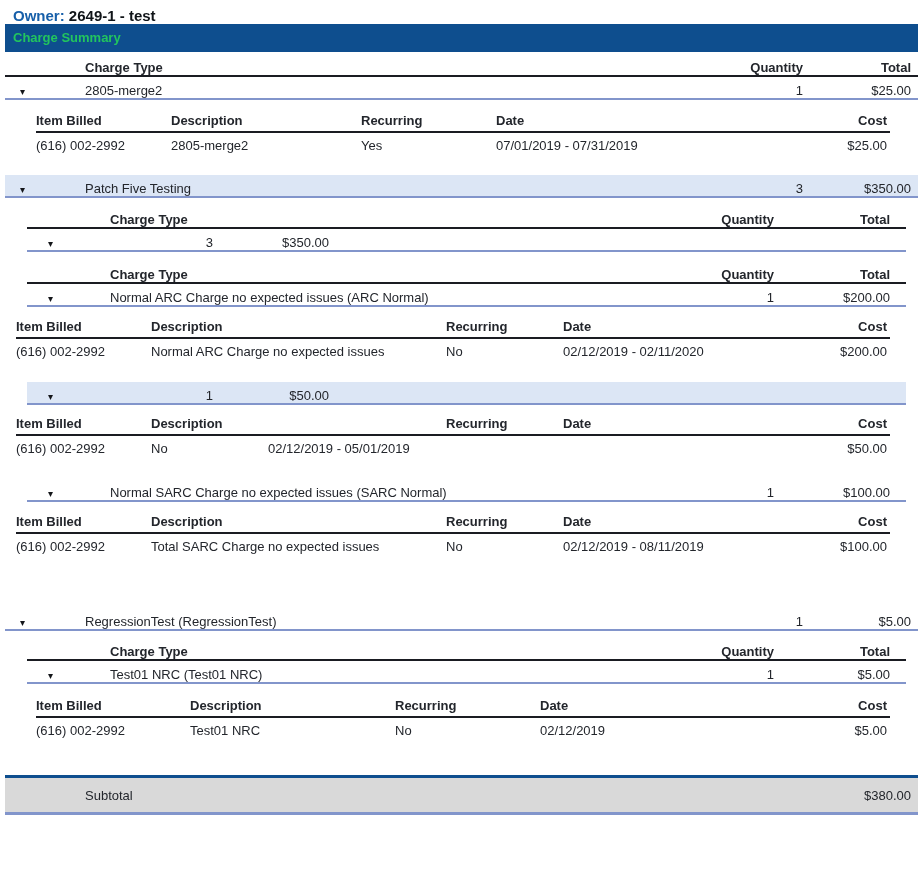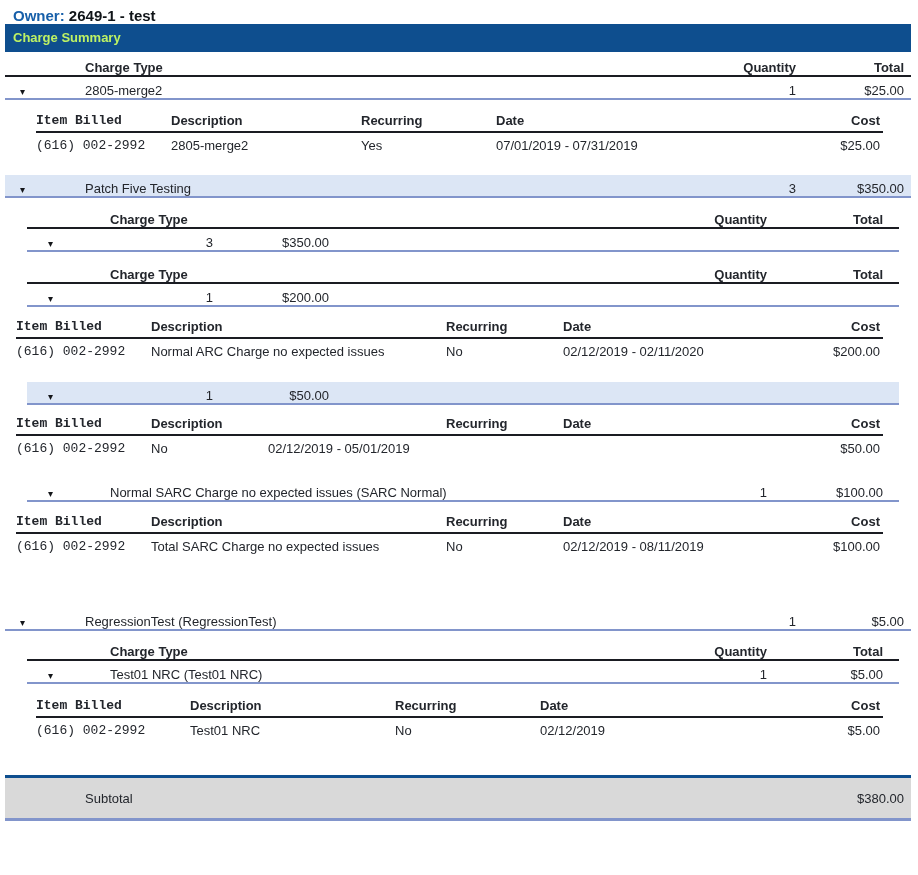--- a/index.html
+++ b/index.html
@@ -2,32 +2,32 @@
 <html><head>
 <meta charset="utf-8">
 <style>
   * { margin:0; padding:0; box-sizing:border-box; }
   html,body { background:#ffffff; }
   body {
     width:918px; height:875px; overflow:hidden;
     font-family:"Liberation Sans", sans-serif;
     font-size:13px; color:#23262c;
   }
-  .wrap { margin-left:5px; margin-right:7px; }
+  .wrap { margin-left:5px; }
 
   
   .kv { padding-left:8px; font-size:15px; font-weight:bold; }
   .kv.first { padding-top:7px; }
   .kv.second { padding-top:9px; padding-bottom:9px; }
   .kv .lbl { color:#175fa9; }
   .kv .val { color:#101418; }
 
   
   .bar {
-    height:28px; line-height:28px; background:#0e4e8e; color:#bef264;
+    height:28px; line-height:28px; background:#0e4e8e; color:#22c55e;
     font-weight:bold; font-size:13px; padding-left:8px;
   }
 
   
   .crow { display:flex; align-items:flex-end; height:23px; }
   .crow.head { height:21px; border-bottom:2px solid #1a1c22; font-weight:bold; }
   .crow.group { border-bottom:2px solid #8295cb; }
   .crow.hl { background:#dce6f5; }
   .c-caret { flex:0 0 80px; padding-left:15px; }
   .c-name { flex:1 1 auto; white-space:nowrap; overflow:hidden; }
@@ -41,38 +41,38 @@
 
   .caret {
     font-size:10px; color:#14161a; cursor:pointer; line-height:1;
     display:inline-block;
   }
 
   
   .itable { margin-right:28px; }
   .irow { display:flex; align-items:center; height:24px; }
   .irow.head { border-bottom:2px solid #1a1c22; font-weight:bold; }
-  .c-item { flex:0 0 135px; white-space:nowrap;font-family:Liberation Mono, monospace; }
+  .c-item { flex:0 0 135px; white-space:nowrap; }
   .c-desc { flex:0 0 190px; white-space:nowrap; }
   .c-rec  { flex:0 0 100px; text-align:left; }
   .c-date { flex:1 1 auto; padding-left:35px; white-space:nowrap; }
   .c-cost { flex:0 0 110px; text-align:right; padding-right:3px; }
 
   .itable.a { margin-left:31px; }
   .itable.b { margin-left:11px; }
   .itable.b .c-desc { flex-basis:295px; }
   .itable.b .c-date { padding-left:17px; }
   .itable.c { margin-left:31px; }
   .itable.c .c-item { flex-basis:154px; }
   .itable.c .c-desc { flex-basis:205px; }
   .itable.c .c-date { padding-left:45px; }
 
   
   .subtotal {
-    display:flex; align-items:center; height:46px;
+    display:flex; align-items:center; height:40px;
     background:#d9d9d9;
     border-top:3px solid #0e4e8e; border-bottom:3px solid #8295cb;
   }
   .subtotal .st-label { flex:1; padding-left:80px; }
   .subtotal .st-value { text-align:right; padding-right:7px; }
 
   
   .s4{margin-top:4px}.s7{margin-top:7px}.s8{margin-top:8px}.s9{margin-top:9px}
   .s10{margin-top:10px}.s11{margin-top:11px}.s18{margin-top:18px}
   .s19{margin-top:19px}.s33{margin-top:33px}.s50{margin-top:50px}
@@ -140,20 +140,21 @@
   </div>
 
   <div class="crow head lvl2 s11">
     <span class="c-caret"></span>
     <span class="c-name">Charge Type</span>
     <span class="c-qty">Quantity</span>
     <span class="c-tot">Total</span>
   </div>
   <div class="crow group lvl2">
     <span class="c-caret"><span class="caret">▾</span></span>
+    <span class="c-name">Normal ARC Charge no expected issues (ARC Normal)</span>
     <span class="c-qty">1</span>
     <span class="c-tot">$200.00</span>
   </div>
 
   <div class="itable b s8">
     <div class="irow head">
       <span class="c-item">Item Billed</span>
       <span class="c-desc">Description</span>
       <span class="c-rec">Recurring</span>
       <span class="c-date">Date</span>

